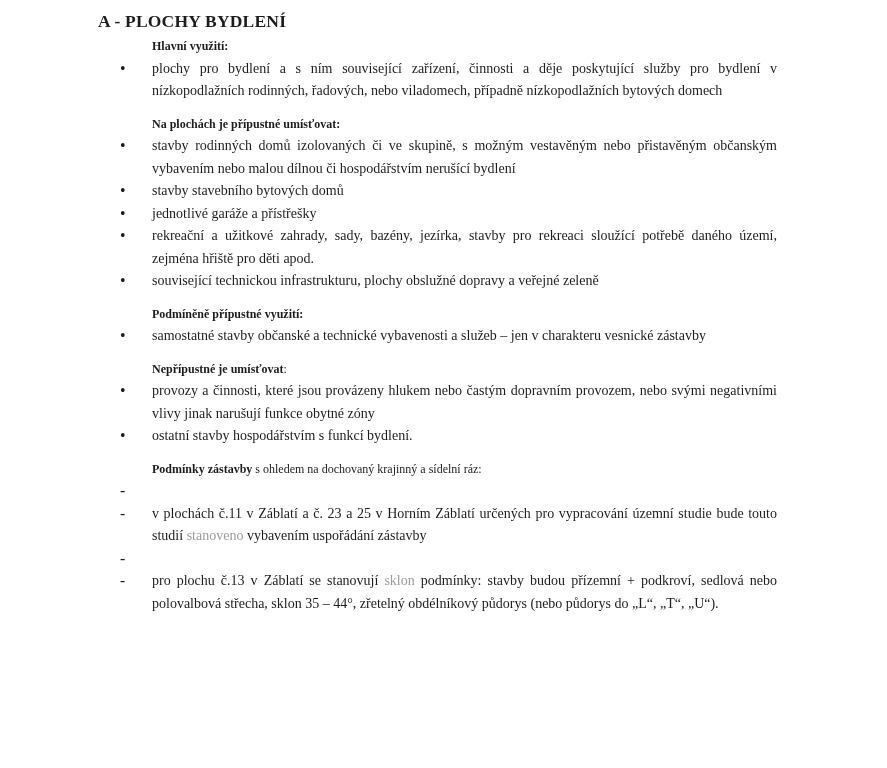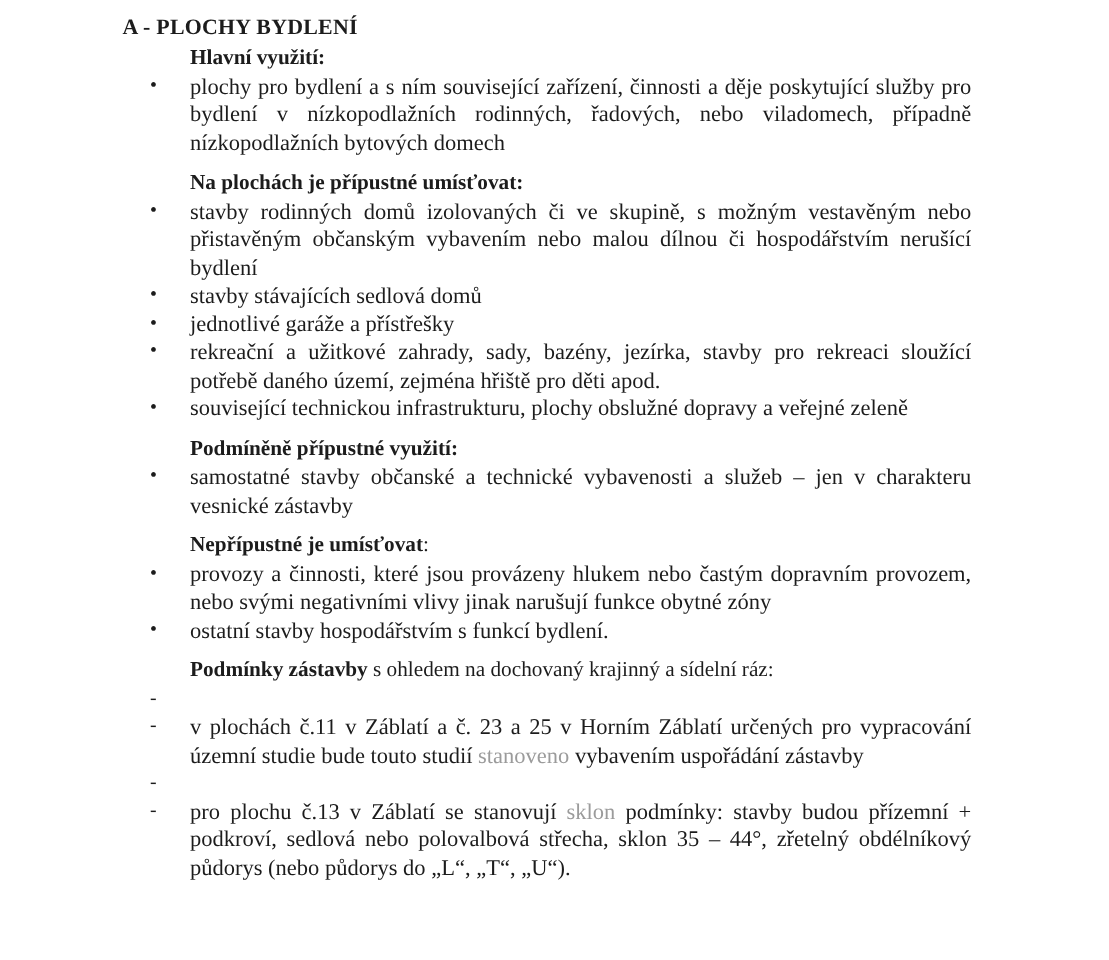--- a/index.html
+++ b/index.html
@@ -20,39 +20,39 @@
     margin: 0;
     font-size: 17.5px;
     font-weight: 700;
     letter-spacing: 0.2px;
     line-height: 24px;
   }
   .section { margin-top: 10px; }
   .section.first { margin-top: 2px; }
   .heading {
     margin: 0 0 0 54px;
-    font-size: 17px;
+    font-size: 12px;
     font-weight: 700;
     line-height: 22.5px;
   }
   .heading .hr { font-weight: 400; }
   ul.items { margin: 0; padding: 0; list-style: none; }
   .item { display: flex; }
   .marker {
     flex: 0 0 54px;
     box-sizing: border-box;
     padding-left: 22px;
     font-size: 15.8px;
     line-height: 22.5px;
   }
   .text {
     flex: 0 1 auto;
     max-width: 625px;
     text-align: justify;
-    font-size: 18px;
+    font-size: 14px;
     line-height: 22.5px;
     font-family: Liberation Serif, serif;
   }
   .faded { color: var(--faded-color, #9b9b9b); }
 </style>
 </head>
 <body style="background: rgb(255, 255, 255); --text-color: #1c1c1c; --faded-color: #9b9b9b;">
 
 <div class="page">
   <h1 class="title">A - PLOCHY BYDLENÍ</h1>
@@ -70,21 +70,21 @@
   <section class="section">
     <h2 class="heading"><span class="hb">Na plochách je přípustné umísťovat:</span><span class="hr"></span></h2>
     <ul class="items">
   <li class="item">
     <span class="marker">•</span>
     <span class="text"><span>stavby rodinných domů izolovaných či ve skupině, s možným vestavěným nebo přistavěným občanským vybavením nebo malou dílnou či hospodářstvím nerušící bydlení</span></span>
   </li>
 
   <li class="item">
     <span class="marker">•</span>
-    <span class="text"><span>stavby stávajících sedlová domů</span></span>
+    <span class="text"><span>stavby stavebního bytových domů</span></span>
   </li>
 
   <li class="item">
     <span class="marker">•</span>
     <span class="text"><span>jednotlivé garáže a přístřešky</span></span>
   </li>
 
   <li class="item">
     <span class="marker">•</span>
     <span class="text"><span>rekreační a užitkové zahrady, sady, bazény, jezírka, stavby pro rekreaci sloužící potřebě daného území, zejména hřiště pro děti apod.</span></span>

